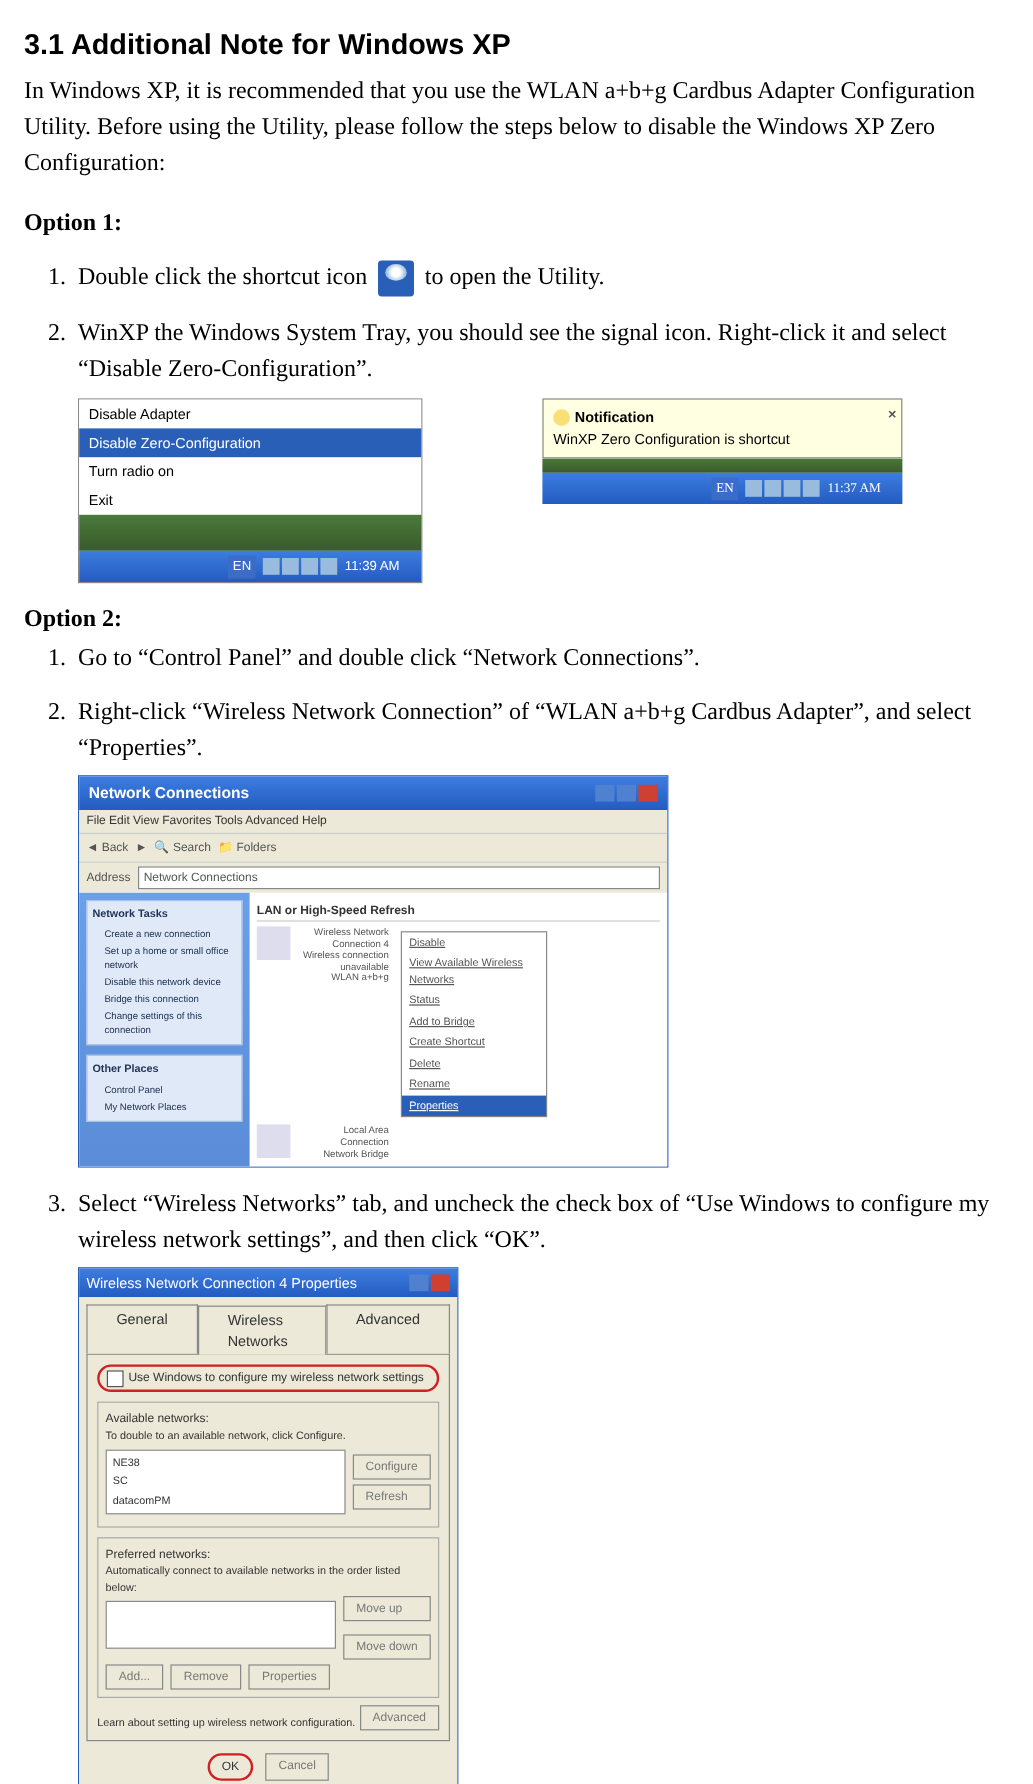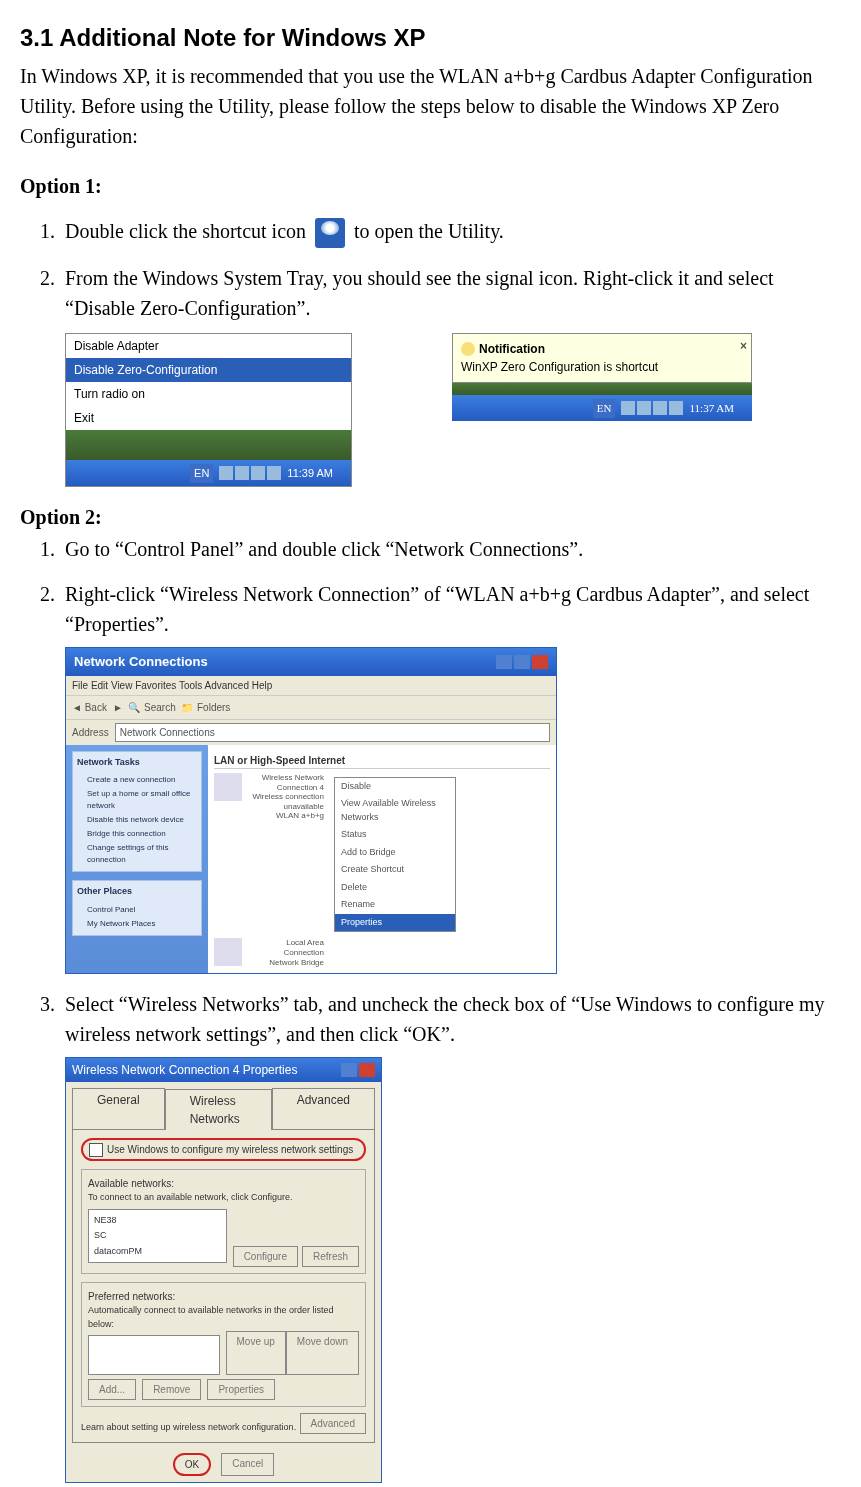--- a/index.html
+++ b/index.html
@@ -247,21 +247,21 @@
     .nc-item .ico {
       width:28px;height:28px;background:#dde;flex:none;
     }
     .nc-ctx {
       border:1px solid #888;
       background:#fff;
       width:120px;
       font-size:9px;
       margin-top:4px;
     }
-    .nc-ctx div { padding:2px 6px; color:#555; }
+    .nc-ctx div { padding:2px 6px; color:#555;text-decoration:underline; }
     .nc-ctx .sel { background:#2a5fb8;color:#fff; }
     .fig-props {
       width: 315px;
       border: 1px solid #2a5fb8;
       margin-top: 8px;
       font-family: Arial, sans-serif;
       font-size: 10px;
       color:#333;
     }
     .props-title {
@@ -360,21 +360,21 @@
 
 <p class="option-heading">Option 1:</p>
 
 <ol>
   <li>
     <span>Double click the shortcut icon </span>
     <span class="inline-icon"></span>
     <span>  to open the Utility.</span>
   </li>
   <li>
-    <span>From the Windows System Tray, you should see the signal icon.    Right-click it and select “Disable Zero-Configuration”.</span>
+    <span>WinXP the Windows System Tray, you should see the signal icon.    Right-click it and select “Disable Zero-Configuration”.</span>
     <div class="fig-row">
 
       <div class="fig-menu">
         <div class="menu-list">
           <div class="menu-item">Disable Adapter</div>
           <div class="menu-item sel">Disable Zero-Configuration</div>
           <div class="menu-item">Turn radio on</div>
           <div class="menu-item">Exit</div>
         </div>
         <div class="behind-desktop"></div>
@@ -453,21 +453,21 @@
             <div class="pitem">Bridge this connection</div>
             <div class="pitem">Change settings of this connection</div>
           </div>
           <div class="panel">
             <div class="phead">Other Places</div>
             <div class="pitem">Control Panel</div>
             <div class="pitem">My Network Places</div>
           </div>
         </div>
         <div class="nc-main">
-          <div class="nc-group-head">LAN or High-Speed Internet</div>
+          <div class="nc-group-head">LAN or High-Speed Refresh</div>
           <div class="nc-items">
             <div class="nc-item">
               <div class="ico"></div>
               <div>
                 <div>Wireless Network Connection 4</div>
                 <div>Wireless connection unavailable</div>
                 <div>WLAN a+b+g</div>
               </div>
             </div>
             <div>
@@ -514,39 +514,39 @@
           <div class="tab active">Wireless Networks</div>
           <div class="tab">Advanced</div>
         </div>
         <div class="tab-panel">
           <div class="chkrow">
             <span class="chkbox"></span>
             <span>Use Windows to configure my wireless network settings</span>
           </div>
           <div class="groupbox">
             <div>Available networks:</div>
-            <div style="font-size:9px;">To connect to an available network, click Configure.</div>
+            <div style="font-size:9px;">To double to an available network, click Configure.</div>
             <div style="display:flex;gap:6px;">
               <div class="netlist" style="flex:1;">
                 <div>NE38</div>
                 <div>SC</div>
                 <div>datacomPM</div>
               </div>
-              <div style="display:flex;flex-direction:row;gap:4px;justify-content:center;align-items:flex-end;">
+              <div style="display:flex;flex-direction:column;gap:4px;justify-content:center;">
                 <div class="btn">Configure</div>
                 <div class="btn">Refresh</div>
               </div>
             </div>
           </div>
           <div class="groupbox">
             <div>Preferred networks:</div>
             <div style="font-size:9px;">Automatically connect to available networks in the order listed below:</div>
             <div style="display:flex;gap:6px;">
               <div class="prefnet" style="flex:1;"></div>
-              <div style="display:flex;gap:0;">
+              <div style="display:flex;flex-direction:column;gap:11px;">
                 <div class="btn">Move up</div>
                 <div class="btn">Move down</div>
               </div>
             </div>
             <div class="btnrow" style="justify-content:flex-start;">
               <div class="btn">Add...</div>
               <div class="btn">Remove</div>
               <div class="btn">Properties</div>
             </div>
           </div>

